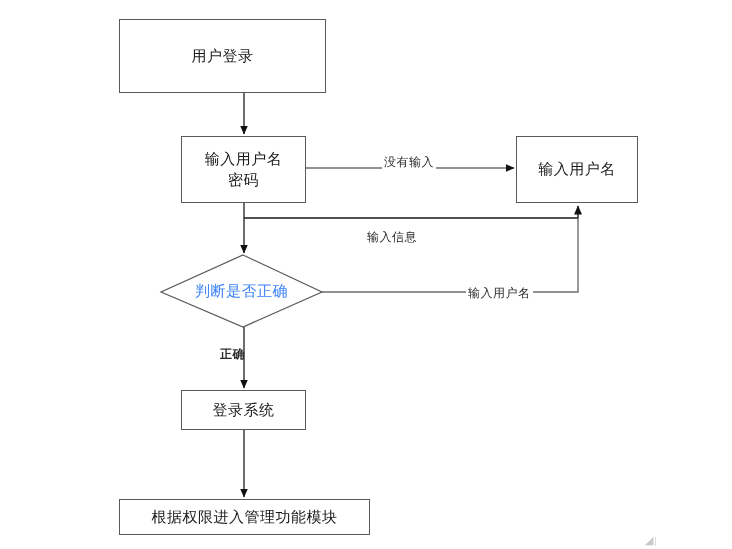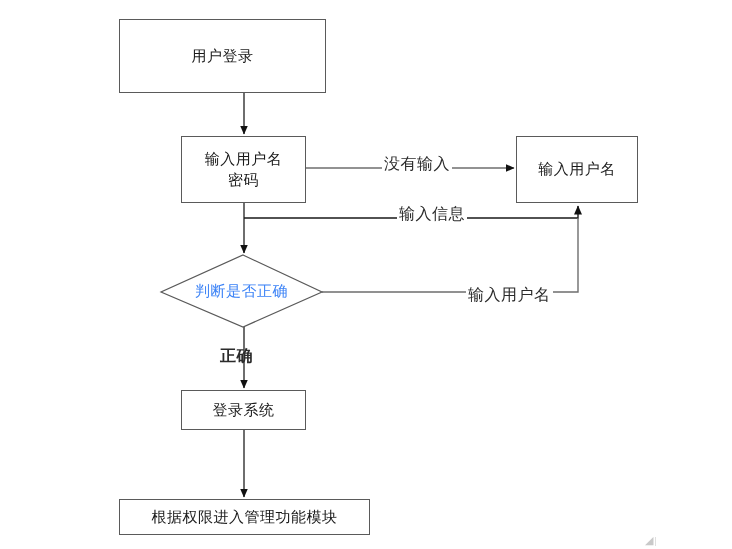--- a/index.html
+++ b/index.html
@@ -52,21 +52,21 @@
   .diamond-label {
     position: relative;
     z-index: 3;
     font-size: 15px;
     color: #3b82f6;
     letter-spacing: 0.5px;
     background: transparent;
   }
   .edge-label {
     position: absolute;
-    font-size: 16px;
+    font-size: 12px;
     color: #2b2b2b;
     background: #ffffff;
     padding: 0 2px;
     letter-spacing: 0.5px;
     white-space: nowrap;
   }
   .corner-artifact {
     position: absolute;
     font-size: 11px;
     color: #c9c9c9;
@@ -128,21 +128,21 @@
   <div class="node" style="left:181px; top:390px; width:125px; height:40px;">
     <span class="node-text">登录系统</span>
   </div>
 
   <div class="node" style="left:119px; top:499px; width:251px; height:36px;">
     <span class="node-text">根据权限进入管理功能模块</span>
   </div>
 
   <div class="edge-label" style="left:382px; top:154px;">没有输入</div>
 
-  <div class="edge-label" style="left:365px; top:204px;margin-left:32px;">输入信息</div>
+  <div class="edge-label" style="left:365px; top:229px;">输入信息</div>
 
   <div class="edge-label" style="left:466px; top:285px;">输入用户名</div>
 
   <div class="edge-label" style="left:218px; top:346px; background:transparent;font-weight:bold;">正确</div>
 
   <div class="corner-artifact" style="left:645px; top:534px;">◢|</div>
 
 </div>
 
 </body></html>

